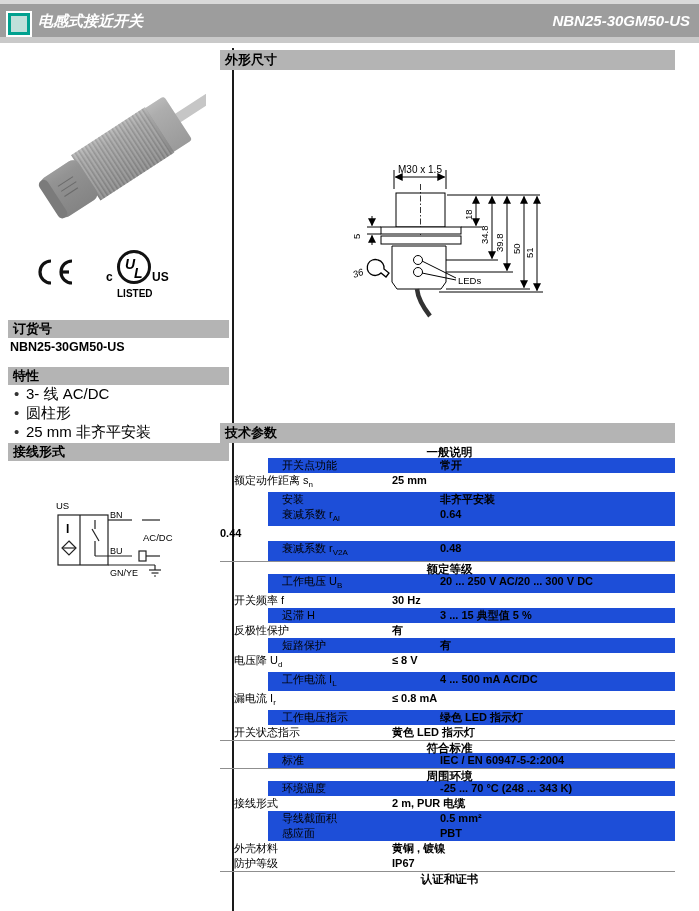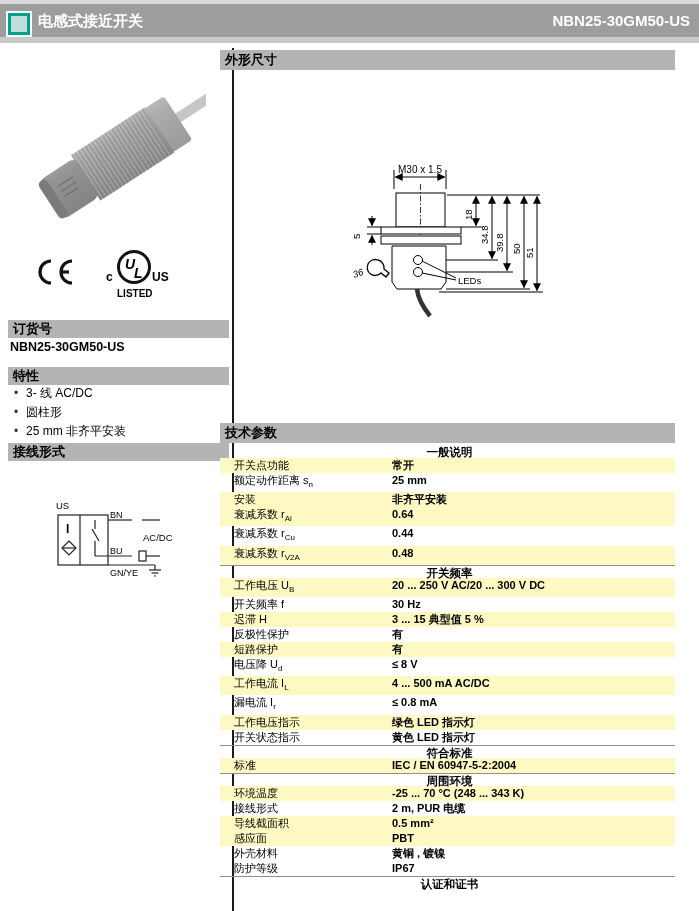--- a/index.html
+++ b/index.html
@@ -1,52 +1,52 @@
 <!DOCTYPE html>
 <html><head>
 <meta charset="utf-8">
 <style>
   html,body{margin:0;padding:0;background:#fff;}
   .page{position:relative;width:699px;height:911px;background:#fff;overflow:hidden;
         font-family:"Liberation Sans",sans-serif;color:#000;}
   
   .topstrip{position:absolute;left:0;top:0;width:699px;height:4px;background:#d9d9d9;}
-  .topbar{position:absolute;left:0;top:4px;width:699px;height:33px;background:#9d9d9d;}
+  .topbar{position:absolute;left:0;top:4px;width:699px;height:33px;background:#9d9d9d;font-style:italic;}
   .brandsq{position:absolute;left:8px;top:9px;width:16px;height:16px;background:#bfe0da;
            border:3px solid #00a18f;box-shadow:0 0 0 2px #fff;}
   .doc-title{position:absolute;left:38px;top:0;height:33px;line-height:33px;color:#fff;
              font-weight:bold;font-size:15px;}
   .doc-part{position:absolute;right:9px;top:0;height:33px;line-height:33px;color:#fff;
             font-weight:bold;font-size:15px;}
   .substrip{position:absolute;left:0;top:37px;width:699px;height:6px;background:#c9c9c9;}
   .vdivider{position:absolute;left:232px;top:48px;width:2px;height:863px;background:#1a1a1a;}
   
   .leftcol{position:absolute;left:8px;top:43px;width:221px;height:868px;}
   .rightcol{position:absolute;left:220px;top:48px;width:455px;height:863px;}
   .secbar{position:absolute;left:0;width:100%;height:18px;line-height:18px;background:#b4b4b4;
           font-weight:bold;font-size:13px;padding-left:5px;box-sizing:border-box;}
   .secbar.big{height:20px;line-height:20px;}
   
   .photo{position:absolute;left:18px;top:12px;width:180px;height:195px;}
   .ce-mark{position:absolute;left:26px;top:212px;width:40px;height:34px;}
   .ul-mark{position:absolute;left:92px;top:205px;width:70px;height:52px;}
   .order-value{position:absolute;left:2px;top:297px;font-size:12.5px;font-weight:bold;}
   ul.features{position:absolute;left:2px;top:341px;margin:0;padding:0;list-style:none;
-              font-size:12px;}
+              font-size:15px;}
   ul.features li{padding-left:16px;position:relative;line-height:19px;}
   ul.features li::before{content:"\2022";position:absolute;left:4px;color:#333;}
   .wiring{position:absolute;left:28px;top:438px;width:180px;height:125px;}
   
   #spec-sections{position:absolute;left:0;top:397px;width:455px;}
   .spec-subheader{font-weight:bold;font-size:11.5px;line-height:12px;padding:1px 0 0 4px;
                   height:13px;box-sizing:border-box;border-top:1px solid #8f8f8f;text-align:center;}
   .spec-section:first-child .spec-subheader{border-top:none;}
   .spec-row{display:flex;align-items:flex-start;font-size:11px;line-height:13px;
             padding:1px 0;min-height:15px;box-sizing:border-box;}
-  .spec-row.shaded{background:#fef9c3;}
+  .spec-row.shaded{background:#1d4ed8;margin-left:48px;}
   .spec-label{width:172px;padding-left:14px;box-sizing:border-box;}
   .spec-value{flex:1;font-weight:bold;}
   sub{font-size:8px;}
   svg text{font-family:"Liberation Sans",sans-serif;}
 </style>
 </head>
 <body>
 
 <div class="page">
 
@@ -225,30 +225,29 @@
           </div>
           <div class="spec-row shaded">
             <div class="spec-label">安装</div>
             <div class="spec-value">非齐平安装</div>
           </div>
           <div class="spec-row shaded">
             <div class="spec-label">衰减系数 r<sub>Al</sub></div>
             <div class="spec-value">0.64</div>
           </div>
           <div class="spec-row">
-            <div class="spec-label">衰减系数 r<sub>Cu</sub></div>
             <div class="spec-value">0.44</div>
           </div>
           <div class="spec-row shaded">
             <div class="spec-label">衰减系数 r<sub>V2A</sub></div>
             <div class="spec-value">0.48</div>
           </div>
         </div>
         <div class="spec-section">
-          <div class="spec-subheader">开关频率</div>
+          <div class="spec-subheader">额定等级</div>
           <div class="spec-row shaded">
             <div class="spec-label">工作电压  U<sub>B</sub></div>
             <div class="spec-value">20 ... 250 V AC/20 ... 300 V DC</div>
           </div>
           <div class="spec-row">
             <div class="spec-label">开关频率 f</div>
             <div class="spec-value">30 Hz</div>
           </div>
           <div class="spec-row shaded">
             <div class="spec-label">迟滞 H</div>

